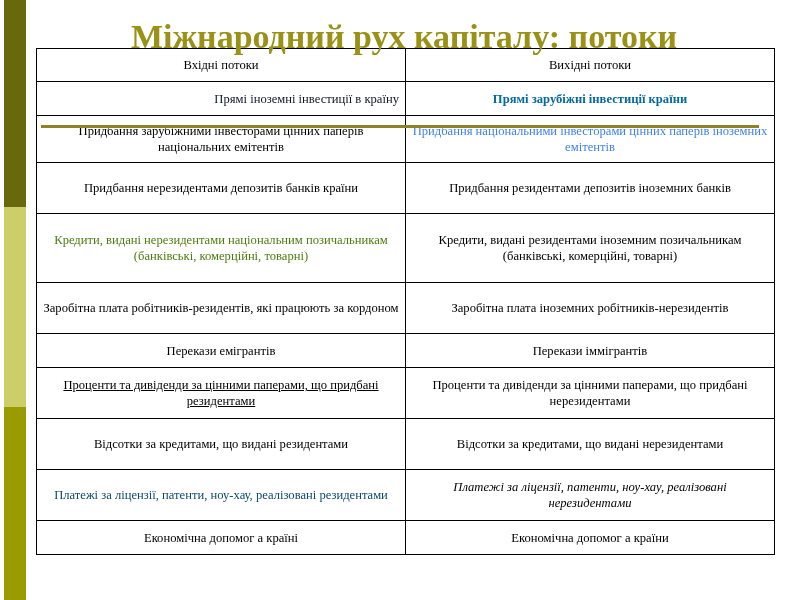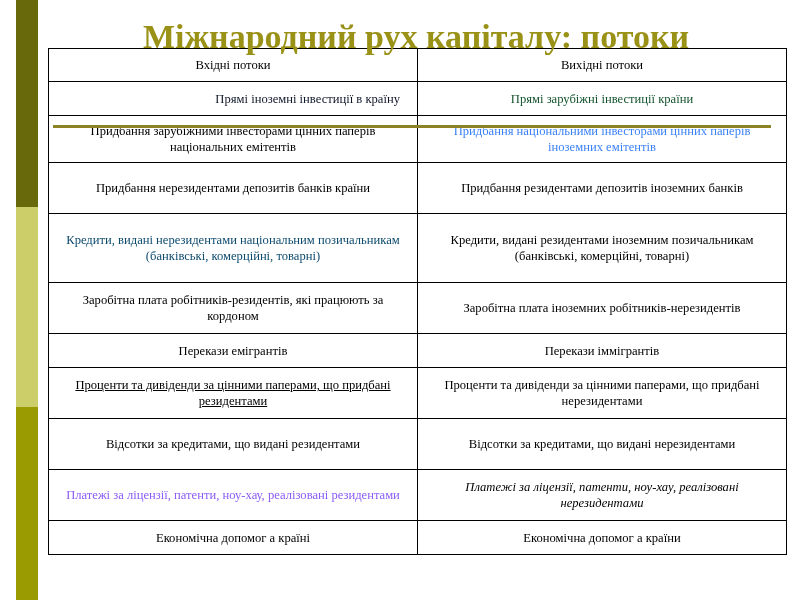--- a/index.html
+++ b/index.html
@@ -12,21 +12,21 @@
     width: 800px;
     height: 600px;
     overflow: hidden;
     font-family: "Liberation Serif", "DejaVu Serif", serif;
     position: relative;
   }
 
   
   #slide {
     position: absolute;
-    left: 16px; top: 0;
+    left: 4px; top: 0;
     width: 688px;
     height: 600px;
     background: #ffffff;
   }
 
   
   .sidebar {
     position: absolute;
     left: 0; top: 0;
     width: 22px;
@@ -74,21 +74,21 @@
     border-collapse: collapse;
     table-layout: fixed;
     z-index: 2;
     background: transparent;
   }
   .flows-table td,
   .flows-table th {
     border: 1px solid #000000;
     text-align: center;
     vertical-align: middle;
-    padding: 3px 17px;
+    padding: 3px 6px;
     font-family: "Liberation Serif", "DejaVu Serif", serif;
     font-size: 12.6px;
     line-height: 16px;
     color: #000000;
     background: transparent;
   }
   .flows-table th {
     font-weight: normal;
     height: 26px;
   }
@@ -125,52 +125,52 @@
     </colgroup>
     <thead>
       <tr class="row-h">
         <th style="border-color: rgb(0, 0, 0); color: rgb(0, 0, 0);">Вхідні потоки</th>
         <th style="border-color: rgb(0, 0, 0); color: rgb(0, 0, 0);">Вихідні потоки</th>
       </tr>
     </thead>
     <tbody>
       <tr class="row-1">
         <td style="border-color: rgb(0, 0, 0); color: #0f172a; text-align: right;">Прямі іноземні інвестиції в країну</td>
-        <td style="border-color: rgb(0, 0, 0); color: #14532d;">Прямі зарубіжні інвестиції країни</td>
+        <td style="border-color: rgb(0, 0, 0); color: #0369a1; font-weight: bold;">Прямі зарубіжні інвестиції країни</td>
       </tr>
       <tr class="row-2">
         <td style="border-color: rgb(0, 0, 0); color: rgb(0, 0, 0); margin-left: 14px;">Придбання зарубіжними інвесторами цінних паперів національних емітентів</td>
         <td style="border-color: rgb(0, 0, 0); color: #3b82f6;">Придбання національними інвесторами цінних паперів іноземних емітентів</td>
       </tr>
       <tr class="row-3">
         <td style="border-color: rgb(0, 0, 0); color: rgb(0, 0, 0);">Придбання нерезидентами депозитів банків країни</td>
         <td style="border-color: rgb(0, 0, 0); color: rgb(0, 0, 0);">Придбання резидентами депозитів іноземних банків</td>
       </tr>
       <tr class="row-4">
-        <td style="border-color: rgb(0, 0, 0); color: #0c4a6e;">Кредити, видані нерезидентами національним позичальникам (банківські, комерційні, товарні)</td>
+        <td style="border-color: rgb(0, 0, 0); color: #4d7c0f;">Кредити, видані нерезидентами національним позичальникам (банківські, комерційні, товарні)</td>
         <td style="border-color: rgb(0, 0, 0); color: rgb(0, 0, 0);">Кредити, видані резидентами іноземним позичальникам (банківські, комерційні, товарні)</td>
       </tr>
       <tr class="row-5">
         <td style="border-color: rgb(0, 0, 0); color: rgb(0, 0, 0);">Заробітна плата робітників-резидентів, які працюють за кордоном</td>
         <td style="border-color: rgb(0, 0, 0); color: rgb(0, 0, 0);">Заробітна плата іноземних робітників-нерезидентів</td>
       </tr>
       <tr class="row-6">
         <td style="border-color: rgb(0, 0, 0); color: rgb(0, 0, 0);">Перекази емігрантів</td>
         <td style="border-color: rgb(0, 0, 0); color: rgb(0, 0, 0);">Перекази іммігрантів</td>
       </tr>
       <tr class="row-7">
         <td style="border-color: rgb(0, 0, 0); color: rgb(0, 0, 0); text-decoration: underline;">Проценти та дивіденди за цінними паперами, що придбані резидентами</td>
         <td style="border-color: rgb(0, 0, 0); color: rgb(0, 0, 0);">Проценти та дивіденди за цінними паперами, що придбані нерезидентами</td>
       </tr>
       <tr class="row-8">
         <td style="border-color: rgb(0, 0, 0); color: rgb(0, 0, 0);">Відсотки за кредитами, що видані резидентами</td>
         <td style="border-color: rgb(0, 0, 0); color: rgb(0, 0, 0);">Відсотки за кредитами, що видані нерезидентами</td>
       </tr>
       <tr class="row-9">
-        <td style="border-color: rgb(0, 0, 0); color: #8b5cf6; font-family: Liberation Serif, serif;">Платежі за ліцензії, патенти, ноу-хау, реалізовані резидентами</td>
+        <td style="border-color: rgb(0, 0, 0); color: #0c4a6e; font-family: Liberation Serif, serif;">Платежі за ліцензії, патенти, ноу-хау, реалізовані резидентами</td>
         <td style="border-color: rgb(0, 0, 0); color: rgb(0, 0, 0); font-style: italic;">Платежі за ліцензії, патенти, ноу-хау, реалізовані нерезидентами</td>
       </tr>
       <tr class="row-10">
         <td style="border-color: rgb(0, 0, 0); color: rgb(0, 0, 0);">Економічна допомог а країні</td>
         <td style="border-color: rgb(0, 0, 0); color: rgb(0, 0, 0);">Економічна допомог а країни</td>
       </tr>
     </tbody>
   </table>
 
   <div class="accent-rule" style="background: rgb(140, 132, 36);"></div>

